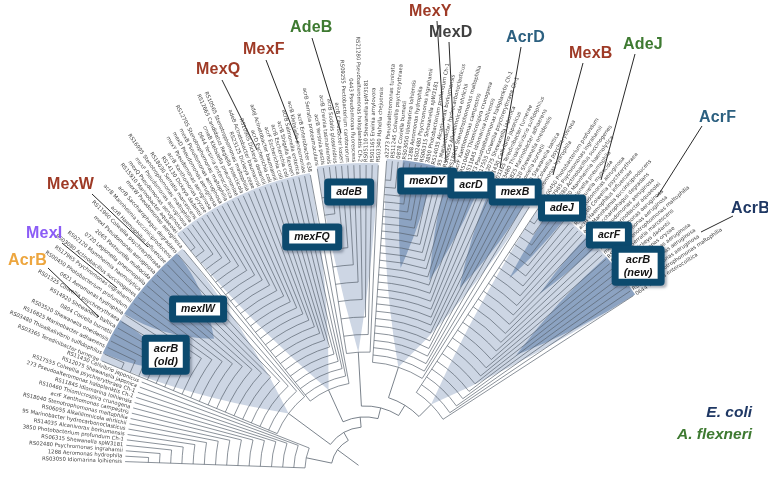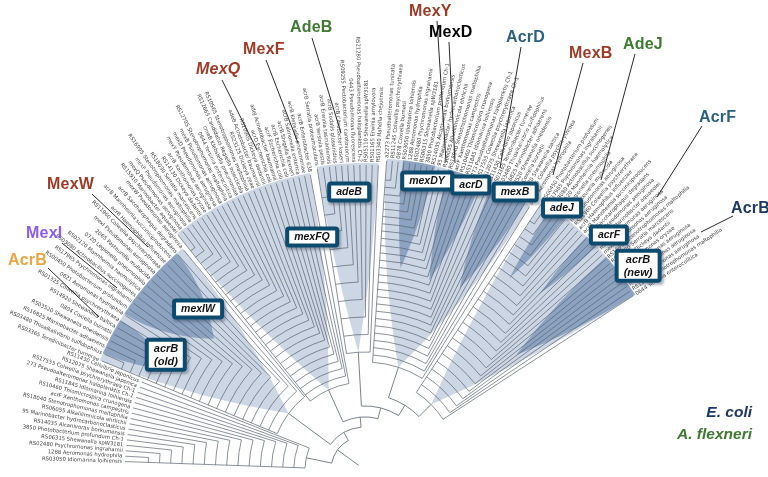--- a/index.html
+++ b/index.html
@@ -1,21 +1,21 @@
 <!DOCTYPE html>
 <html><head>
 <meta charset="utf-8">
 <style>
   html,body{margin:0;padding:0;background:#fff;}
   .fig{position:relative;width:768px;height:477px;background:#ffffff;overflow:hidden;
        font-family:"Liberation Sans",sans-serif;}
   .fig svg{position:absolute;left:0;top:0;}
   .callout{position:absolute;font-size:16px;font-weight:600;white-space:nowrap;letter-spacing:.2px;}
   .callout.bold{font-weight:700;}
-  .cladebox{position:absolute;transform:translate(-50%,-50%);background:#fff;border:4px solid #0c4a6e;
+  .cladebox{position:absolute;transform:translate(-50%,-50%);background:#fff;border:7px solid #0c4a6e;
             border-radius:4px;padding:0px 5px 1px 5px;font-size:10.5px;font-style:italic;font-weight:600;
             color:#141414;white-space:pre-line;text-align:center;line-height:1.15;
             box-shadow:1.5px 2px 2.5px rgba(60,70,90,.4);}
   .cladebox.bold{font-weight:700;font-size:11px;}
   .legend{position:absolute;right:16px;top:381px;text-align:right;font-size:15.5px;
           font-style:italic;font-weight:600;line-height:1.42;margin-top:20px;}
   .legend div{white-space:nowrap;}
 </style>
 </head>
 <body>
@@ -425,25 +425,25 @@
       <text transform="translate(611.9 261.7) rotate(-40.2)" font-size="5.3" font-family="DejaVu Sans, sans-serif" fill="#3f3f3f" text-anchor="start" dominant-baseline="middle">RS18030 Serratia marcescens</text>
       <text transform="translate(615.6 266.2) rotate(-39.1)" font-size="5.3" font-family="DejaVu Sans, sans-serif" fill="#3f3f3f" text-anchor="start" dominant-baseline="middle">RS14130 Dickeya dadantii</text>
       <text transform="translate(619.1 270.7) rotate(-38.1)" font-size="5.3" font-family="DejaVu Sans, sans-serif" fill="#3f3f3f" text-anchor="start" dominant-baseline="middle">acrB Xanthomonas oryzae</text>
       <text transform="translate(622.7 275.2) rotate(-37.1)" font-size="5.3" font-family="DejaVu Sans, sans-serif" fill="#3f3f3f" text-anchor="start" dominant-baseline="middle">mexY Pseudomonas aeruginosa</text>
       <text transform="translate(626.1 279.8) rotate(-36.1)" font-size="5.3" font-family="DejaVu Sans, sans-serif" fill="#3f3f3f" text-anchor="start" dominant-baseline="middle">mexD Pseudomonas aeruginosa</text>
       <text transform="translate(629.4 284.5) rotate(-35.0)" font-size="5.3" font-family="DejaVu Sans, sans-serif" fill="#3f3f3f" text-anchor="start" dominant-baseline="middle">mexB Pseudomonas aeruginosa</text>
       <text transform="translate(632.7 289.3) rotate(-34.0)" font-size="5.3" font-family="DejaVu Sans, sans-serif" fill="#3f3f3f" text-anchor="start" dominant-baseline="middle">RS12705 Stenotrophomonas maltophilia</text>
       <text transform="translate(635.9 294.1) rotate(-33.0)" font-size="5.3" font-family="DejaVu Sans, sans-serif" fill="#3f3f3f" text-anchor="start" dominant-baseline="middle">0644 Yersinia enterocolitica</text>
     </svg>
   <div id="overlays">
-      <div class="callout" style="left: 196px; top: 60px; color: rgb(158, 58, 38); font-style: italic;">MexQ</div>
+      <div class="callout" style="left: 196px; top: 60px; color: rgb(158, 58, 38);">MexQ</div>
       <div class="callout" style="left: 243px; top: 40px; color: rgb(158, 58, 38);">MexF</div>
       <div class="callout" style="left: 290px; top: 18px; color: rgb(62, 122, 49);">AdeB</div>
       <div class="callout" style="left: 409px; top: 2px; color: rgb(158, 58, 38);">MexY</div>
-      <div class="callout" style="left: 429px; top: 23px; color: #000000;">MexD</div>
+      <div class="callout" style="left: 429px; top: 23px; color: #404040;">MexD</div>
       <div class="callout" style="left: 506px; top: 28px; color: rgb(44, 96, 128);">AcrD</div>
       <div class="callout" style="left: 569px; top: 44px; color: rgb(158, 58, 38);">MexB</div>
       <div class="callout" style="left: 623px; top: 35px; color: rgb(62, 122, 49);">AdeJ</div>
       <div class="callout" style="left: 699px; top: 108px; color: rgb(44, 96, 128);">AcrF</div>
       <div class="callout bold" style="left: 731px; top: 199px; color: rgb(31, 56, 100);">AcrB</div>
       <div class="callout" style="left: 47px; top: 175px; color: rgb(158, 58, 38); text-align: center;">MexW</div>
       <div class="callout" style="left: 26px; top: 224px; color: #8b5cf6;">MexI</div>
       <div class="callout" style="left: 8px; top: 251px; color: rgb(237, 166, 63);">AcrB</div>
       <div class="cladebox" style="left: 198px; top: 309px;">mexIW</div>
       <div class="cladebox bold" style="left: 166px; top: 355px;">acrB

